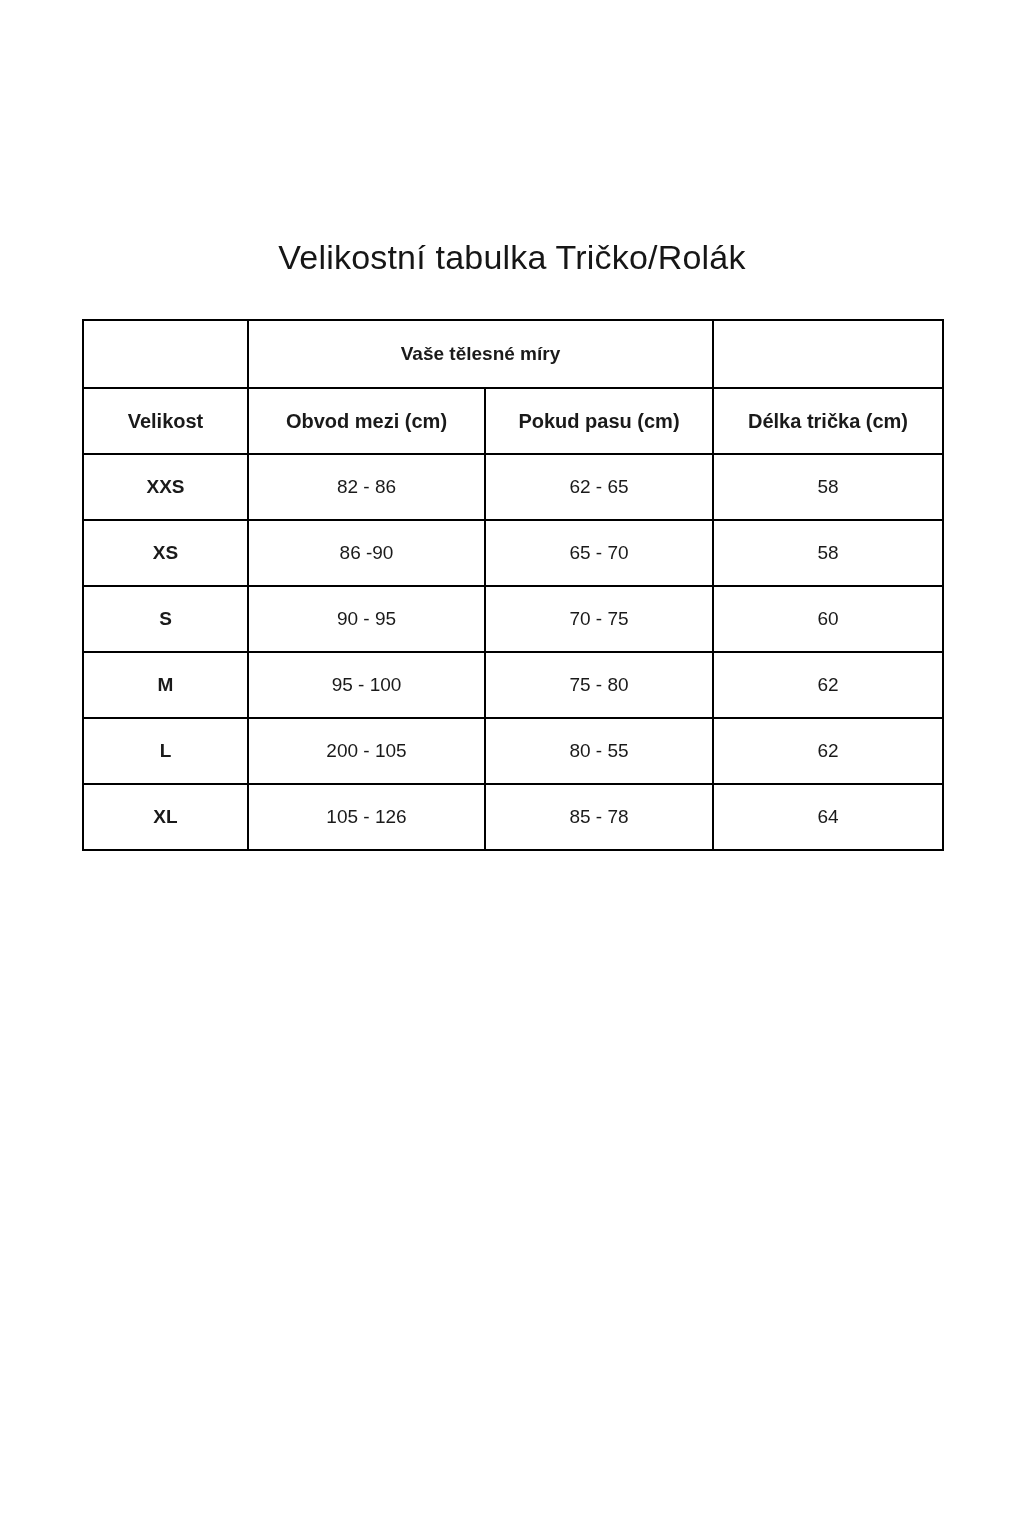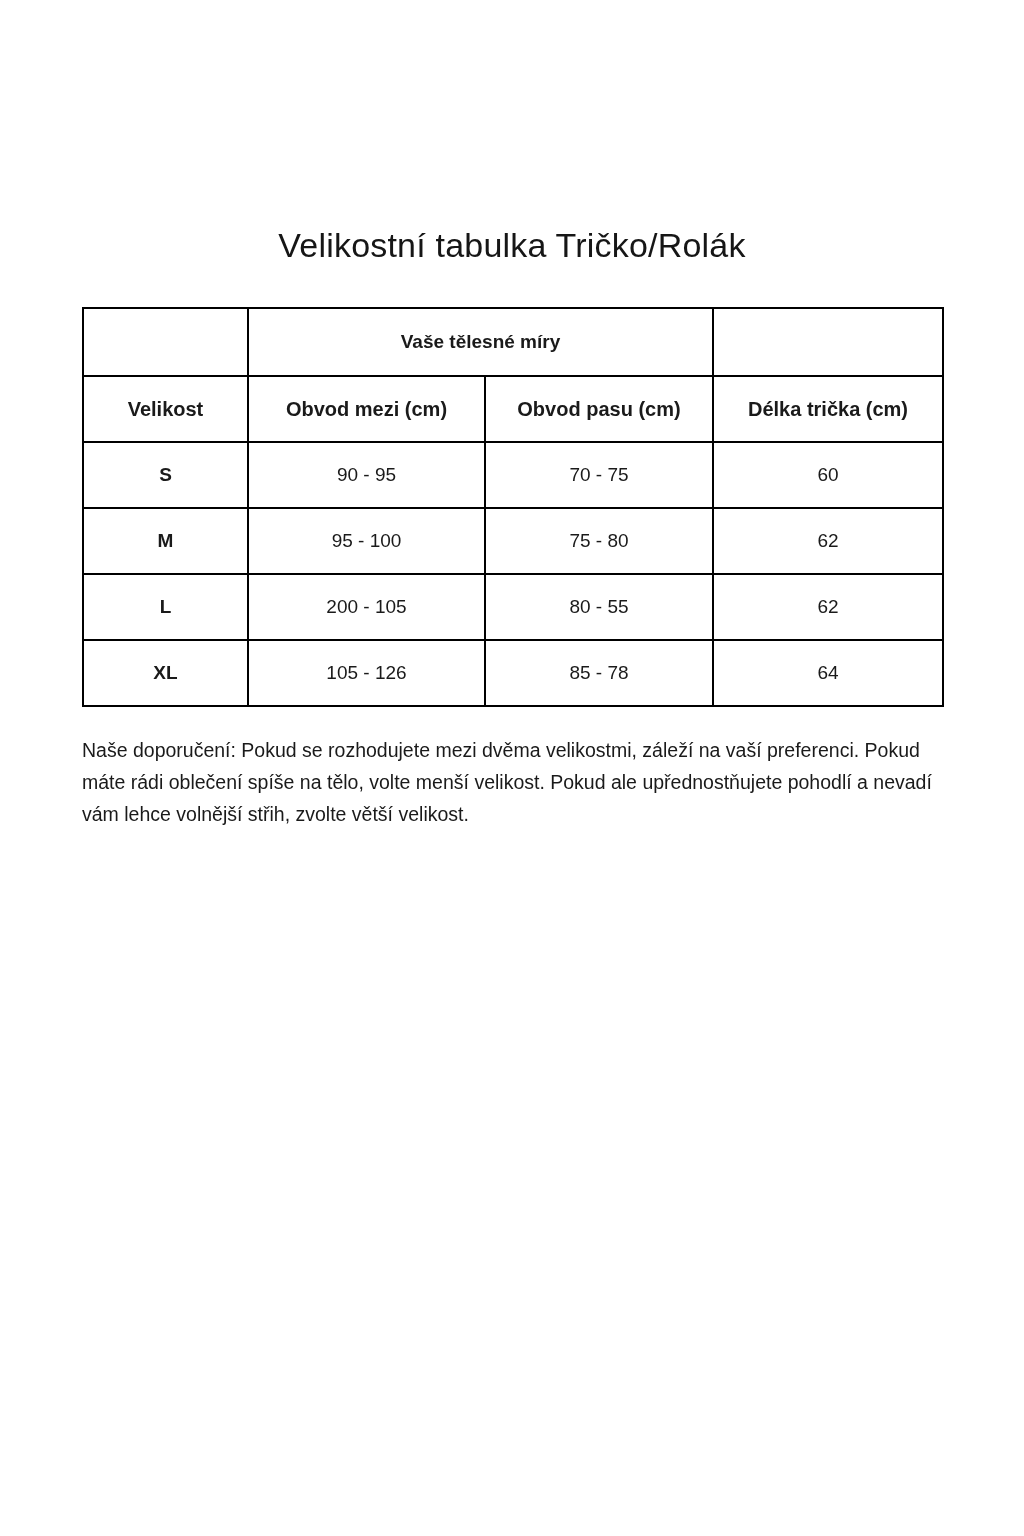--- a/index.html
+++ b/index.html
@@ -14,21 +14,21 @@
     font-family: "Liberation Sans", sans-serif;
     overflow: hidden;
   }
   .page {
     width: 860px;
     margin: 0 auto;
     padding-top: 222px;
     box-sizing: border-box;
   }
   .title {
-    margin: 4px 0 42px 0;
+    margin: 16px 0 42px 0;
     text-align: center;
     font-size: 34px;
     font-weight: 500;
     color: #161616;
     letter-spacing: 0.2px;
   }
   table.size-table {
     border-collapse: collapse;
     width: 100%;
     table-layout: fixed;
@@ -85,25 +85,37 @@
     <tbody>
         <tr class="group-row">
       <td class="empty"></td>
       <td class="group-header" colspan="2">Vaše tělesné míry</td>
       <td class="empty"></td>
     </tr>
 
     <tr>
       <th>Velikost</th>
       <th>Obvod mezi (cm)</th>
-      <th>Obvod pasu (cm)</th>
+      <th>Pokud pasu (cm)</th>
       <th>Délka trička (cm)</th>
     </tr>
 
+    <tr>
+      <td class="size-cell">XXS</td>
+      <td>82 - 86</td>
+      <td>62 - 65</td>
+      <td>58</td>
+    </tr>
 
+    <tr>
+      <td class="size-cell">XS</td>
+      <td>86 -90</td>
+      <td>65 - 70</td>
+      <td>58</td>
+    </tr>
 
     <tr>
       <td class="size-cell">S</td>
       <td>90 - 95</td>
       <td>70 - 75</td>
       <td>60</td>
     </tr>
 
     <tr>
       <td class="size-cell">M</td>
@@ -121,15 +133,14 @@
 
     <tr>
       <td class="size-cell">XL</td>
       <td>105 - 126</td>
       <td>85 - 78</td>
       <td>64</td>
     </tr>
   </tbody>
     </table>
 
-  <p class="note">Naše doporučení: Pokud se rozhodujete mezi dvěma velikostmi, záleží na vaší preferenci. Pokud máte rádi oblečení spíše na tělo, volte menší velikost. Pokud ale upřednostňujete pohodlí a nevadí vám lehce volnější střih, zvolte větší velikost.</p>
 
 </div>
 
 </body></html>

